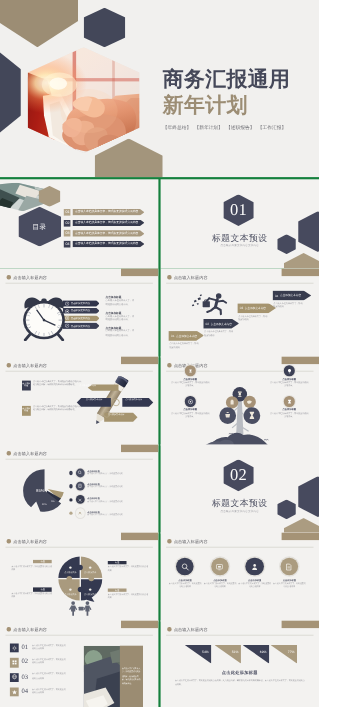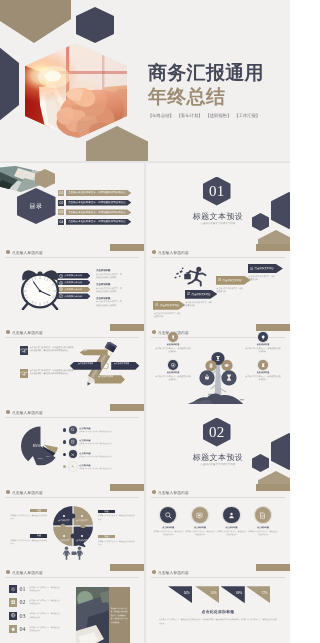--- a/index.html
+++ b/index.html
@@ -1,17 +1,17 @@
 <!DOCTYPE html>
 <html><head>
 <meta charset="utf-8">
 <style>
   html,body{margin:0;padding:0;background:#fff;}
   body{width:290px;height:643px;font-family:"Liberation Sans",sans-serif;overflow:hidden;}
-  .page{position:relative;width:290px;height:643px;background:#e5e5e5;}
+  .page{position:relative;width:290px;height:643px;background:#15803d;}
   .slide{position:absolute;width:144px;height:81px;background:#f3f2f0;overflow:hidden;}
   .c2{left:146px;}
   .full{width:290px;height:161px;}
   .r1{top:0;}  .r2{top:163px;} .r3{top:244px;} .r4{top:324px;}
   .r5{top:404px;} .r6{top:484px;} .r7{top:564px;}
   .hdr{position:absolute;left:6px;top:5.5px;display:flex;align-items:center;gap:2.5px;}
   .hdr .dot{width:3.6px;height:3.6px;border-radius:50%;background:#a59376;flex:0 0 auto;}
   .hdr .t{font-size:3.7px;color:#5a5a60;letter-spacing:.15px;white-space:nowrap;}
   .hline{position:absolute;left:5px;right:5px;top:12.5px;height:.6px;background:#dedcd8;}
   .tab{position:absolute;right:0;top:0;width:34px;height:6.5px;background:#a59376;}
@@ -258,21 +258,21 @@
         <path d="M 41 50 C 47 44, 55 44, 59 47 L 55 58 C 47 58, 40 55, 41 50 Z" fill="#f8cbae"></path>
 
         <ellipse cx="30" cy="36" rx="40" ry="30" fill="url(#glow)" opacity=".9"></ellipse>
         <ellipse cx="29" cy="34" rx="16" ry="11" fill="#fff4d5" opacity=".55"></ellipse>
         <ellipse cx="28" cy="33" rx="8" ry="5.5" fill="#fffdf2" opacity=".85"></ellipse>
         <ellipse cx="56" cy="58" rx="26" ry="20" fill="#ffcf9f" opacity=".16"></ellipse>
       </svg>
     </div>
     <div class="cv-hex-tan2" data-name="cover-hexagon-tan-bottom"></div>
     <div class="cv-title1" data-name="cover-title-line1">商务汇报通用</div>
-    <div class="cv-title2" data-name="cover-title-line2">年终总结</div>
+    <div class="cv-title2" data-name="cover-title-line2">新年计划</div>
     <div class="cv-tags" data-name="cover-tags">
       <span data-name="cover-tag">【年终总结】</span>
       <span data-name="cover-tag">【新年计划】</span>
       <span data-name="cover-tag">【述职报告】</span>
       <span data-name="cover-tag">【工作汇报】</span>
     </div>
   </div>
 
   <div class="slide r2" data-name="slide-toc">
     <div class="toc-photo" data-name="toc-office-photo">

